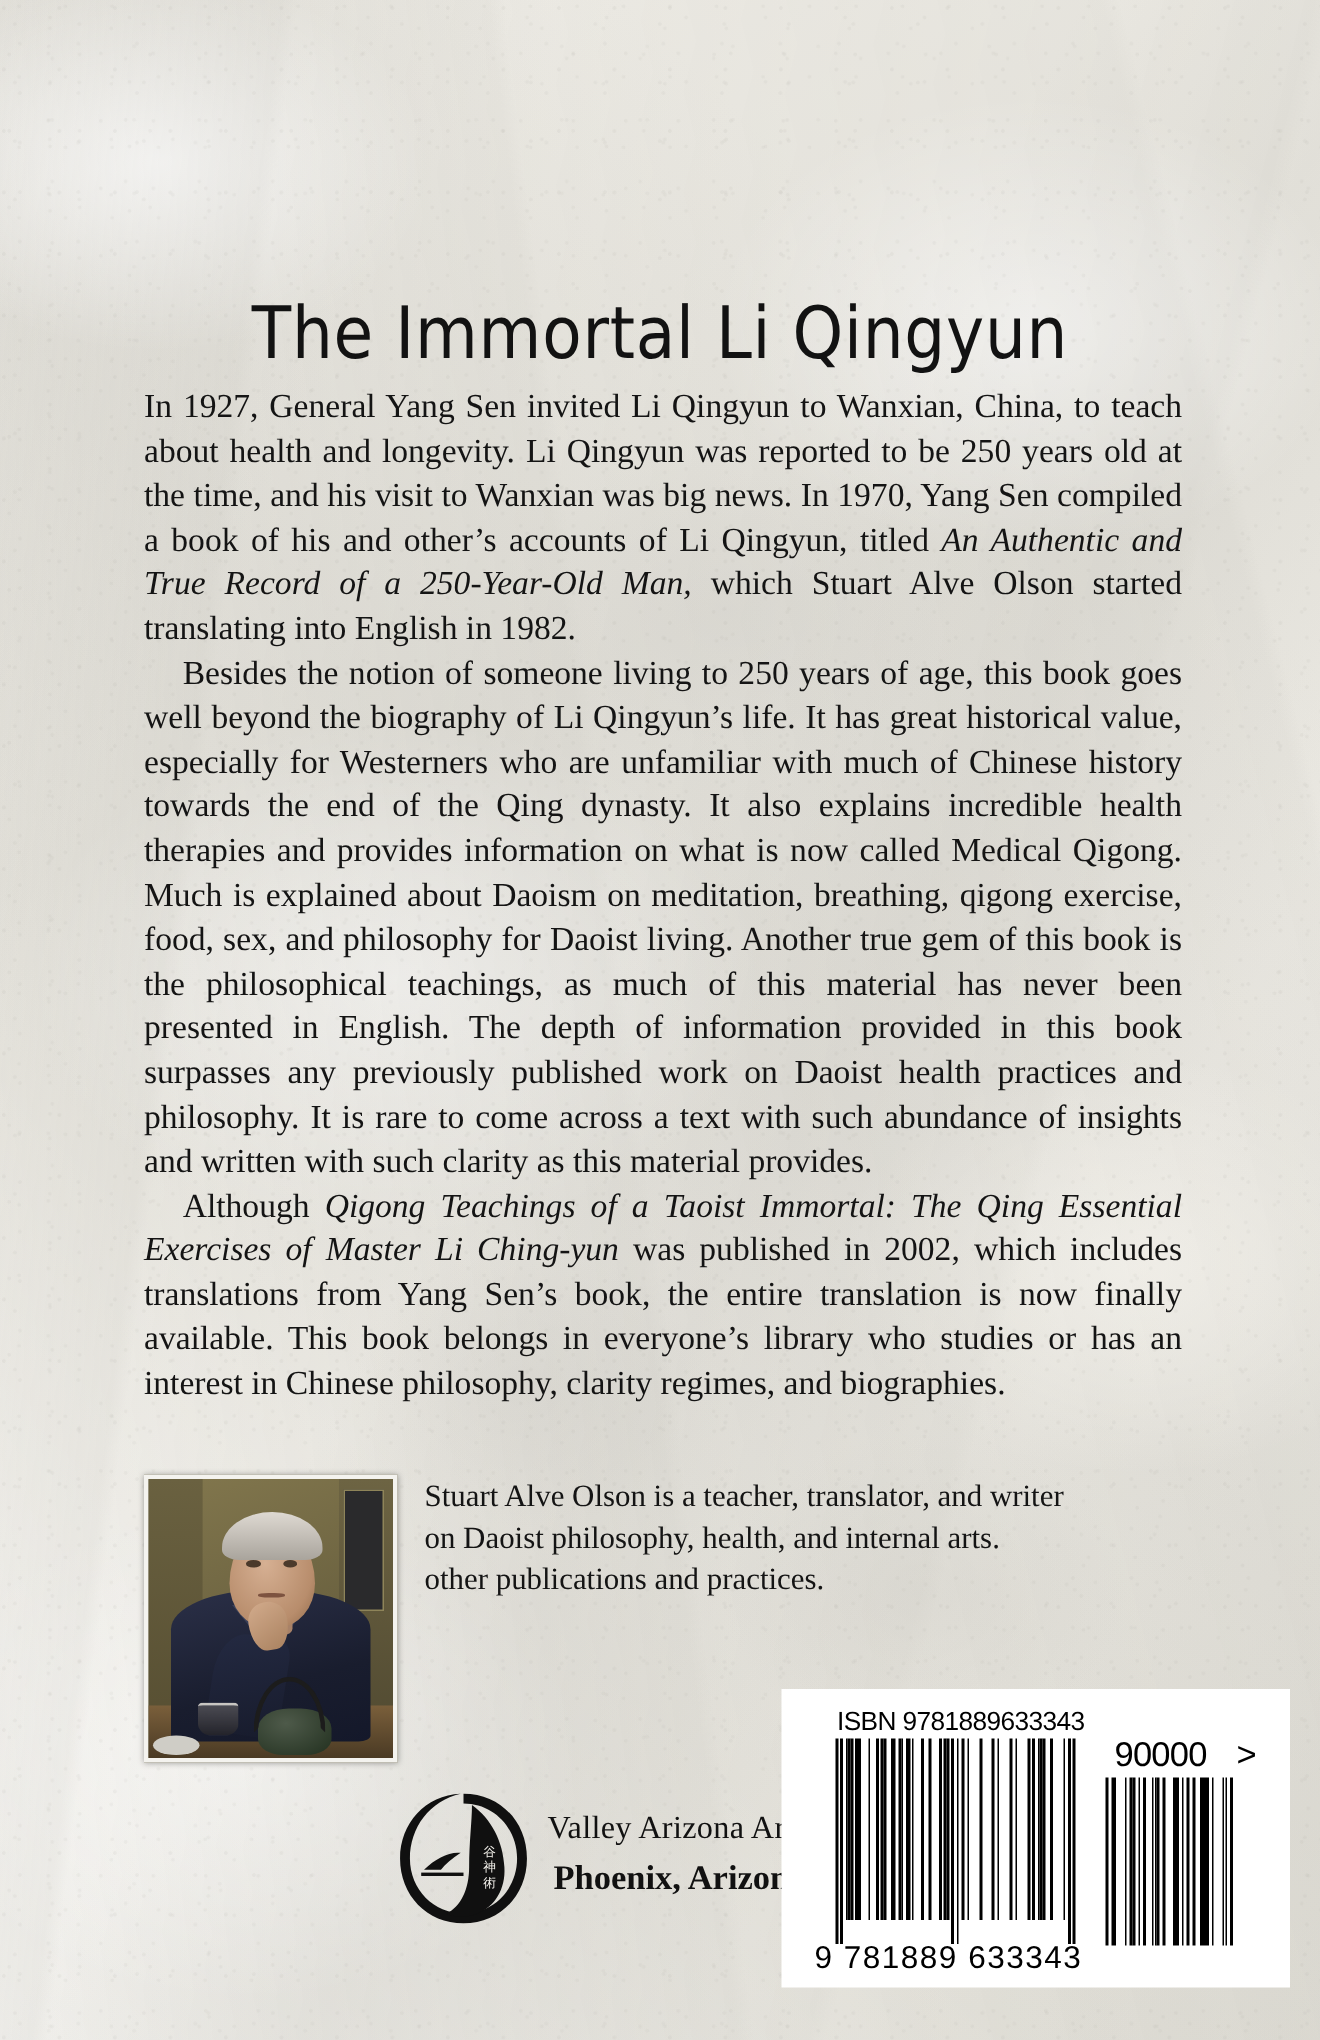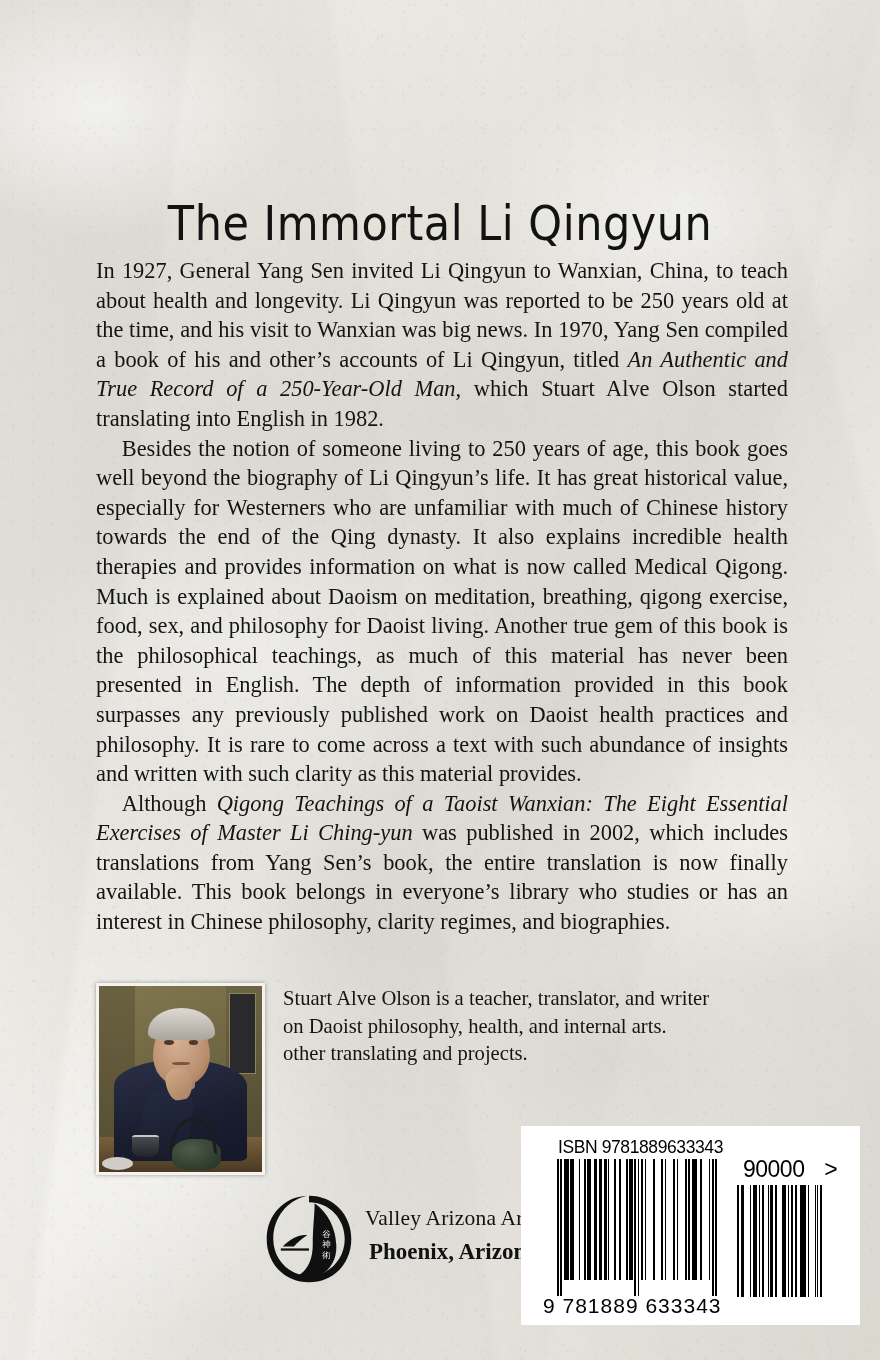--- a/index.html
+++ b/index.html
@@ -273,21 +273,21 @@
 <body>
 
 <div id="cover">
   <div id="content">
 
     <h1 class="title">The Immortal Li Qingyun</h1>
 
     <div class="blurb">
       <p><span>In 1927, General Yang Sen invited Li Qingyun to Wanxian, China, to teach about health and longevity. Li Qingyun was reported to be 250 years old at the time, and his visit to Wanxian was big news. In 1970, Yang Sen compiled a book of his and other’s accounts of Li Qingyun, titled </span><i>An Authentic and True Record of a 250-Year-Old Man,</i><span> which Stuart Alve Olson started translating into English in 1982.</span></p>
       <p><span>Besides the notion of someone living to 250 years of age, this book goes well beyond the biography of Li Qingyun’s life. It has great historical value, especially for Westerners who are unfamiliar with much of Chinese history towards the end of the Qing dynasty. It also explains incredible health therapies and provides information on what is now called Medical Qigong. Much is explained about Daoism on meditation, breathing, qigong exercise, food, sex, and philosophy for Daoist living. Another true gem of this book is the philosophical teachings, as much of this material has never been presented in English. The depth of information provided in this book surpasses any previously published work on Daoist health practices and philosophy. It is rare to come across a text with such abundance of insights and written with such clarity as this material provides.</span></p>
-      <p><span>Although </span><i>Qigong Teachings of a Taoist Wanxian: The Eight Essential Exercises of Master Li Ching-yun</i><span> was published in 2002, which includes translations from Yang Sen’s book, the entire translation is now finally available. This book belongs in everyone’s library who studies or has an interest in Chinese philosophy, clarity regimes, and biographies.</span></p>
+      <p><span>Although </span><i>Qigong Teachings of a Taoist Immortal: The Qing Essential Exercises of Master Li Ching-yun</i><span> was published in 2002, which includes translations from Yang Sen’s book, the entire translation is now finally available. This book belongs in everyone’s library who studies or has an interest in Chinese philosophy, clarity regimes, and biographies.</span></p>
     </div>
 
     <div class="author-photo">
       <div class="photo-scene">
         <div class="ph-wall-l"></div>
         <div class="ph-wall-m"></div>
         <div class="ph-wall-r"></div>
         <div class="ph-frame"></div>
         <div class="ph-table"></div>
         <div class="ph-body"></div>
@@ -303,21 +303,21 @@
         <div class="ph-cup"></div>
         <div class="ph-pot"></div>
         <div class="ph-pot-h"></div>
         <div class="ph-saucer"></div>
       </div>
     </div>
 
     <div class="author-bio">
       <p>Stuart Alve Olson is a teacher, translator, and writer</p>
       <p>on Daoist philosophy, health, and internal arts.</p>
-      <p>other translating and projects.</p>
+      <p>other publications and practices.</p>
     </div>
 
     <div class="publisher">
       <div class="enso-wrap">
         <svg width="94" height="94" viewBox="0 0 100 100">
           <path d="M50 4 C76 4 95 24 95 50 C95 76 76 96 50 96 C24 96 5 76 5 50 C5 25 23 5 48 4
                    C26 9 12 28 12 50 C12 72 29 89 50 89 C71 89 88 72 88 50 C88 29 72 11 50 11 Z" fill="#101010"></path>
           <path d="M56 12 C70 22 78 38 79 56 C80 72 72 84 60 89 C52 92 44 92 38 89
                    C48 84 54 72 54 56 C54 38 56 24 56 12 Z" fill="#101010"></path>
           <path d="M22 58 C30 50 40 45 48 46 C42 50 37 54 34 58 Z" fill="#101010"></path>

